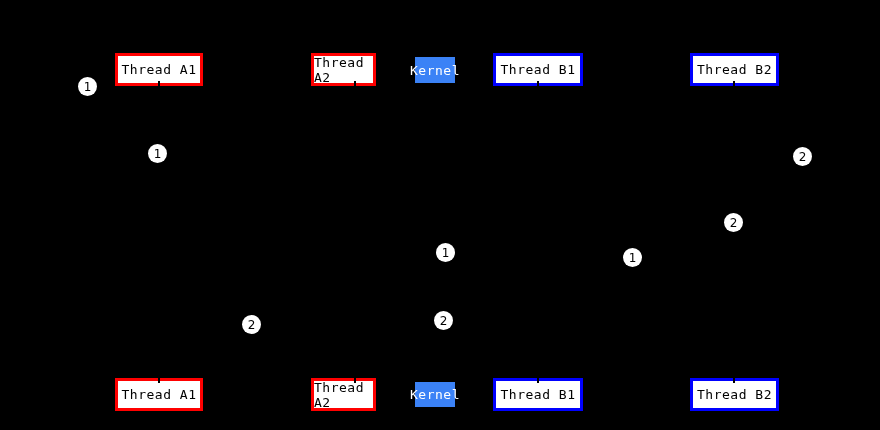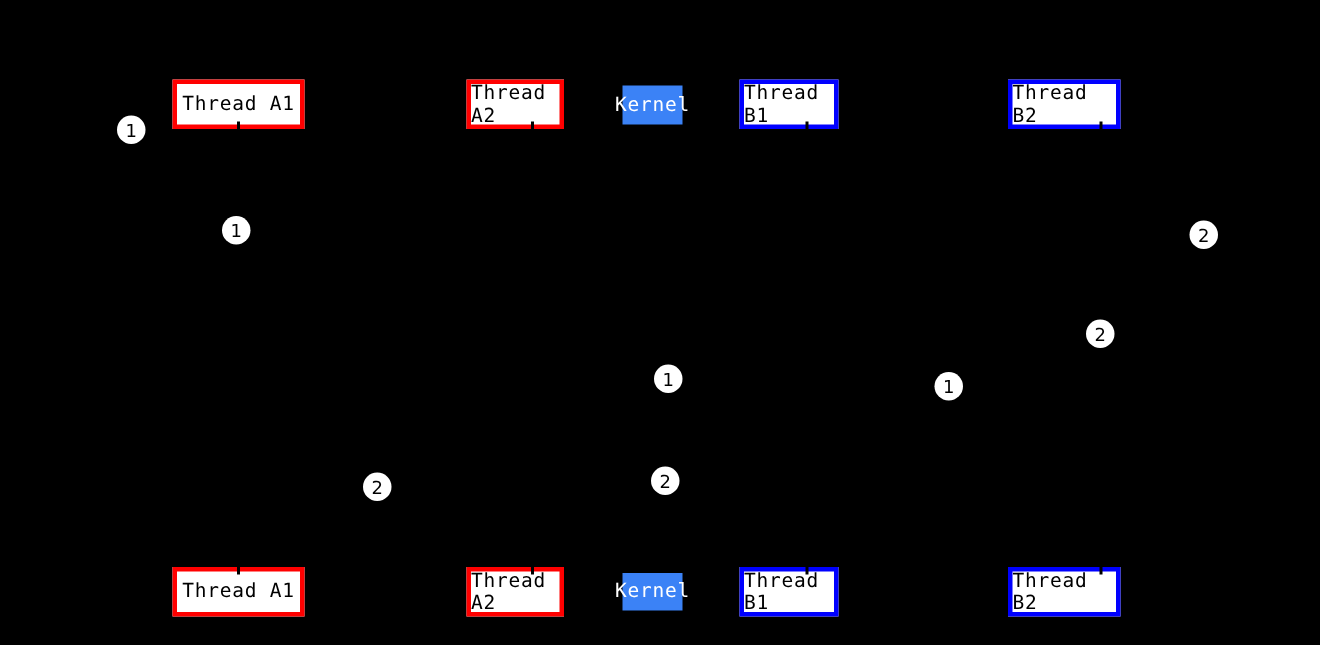--- a/index.html
+++ b/index.html
@@ -28,22 +28,22 @@
     letter-spacing: 0.5px;
     color: #000000;
     z-index: 1;
   }
   .pbox.row-top    { top: 53px; }
   .pbox.row-bottom { top: 378px; }
   .pbox.border-red  { border: 3px solid #ff0000; }
   .pbox.border-blue { border: 3px solid #0000ff; }
   .pos-a1 { left: 115px; width: 88px; }
   .pos-a2 { left: 311px; width: 65px; }
-  .pos-b1 { left: 493px; width: 66px; justify-content: flex-end; }
-  .pos-b2 { left: 672px; width: 75px; }
+  .pos-b1 { left: 493px; width: 90px; }
+  .pos-b2 { left: 690px; width: 89px; text-align: right; }
   
   .kbox {
     position: absolute;
     left: 415px;
     width: 40px;
     background: #3b82f6;
     color: #ffffff;
     display: flex;
     align-items: center;
     justify-content: center;

